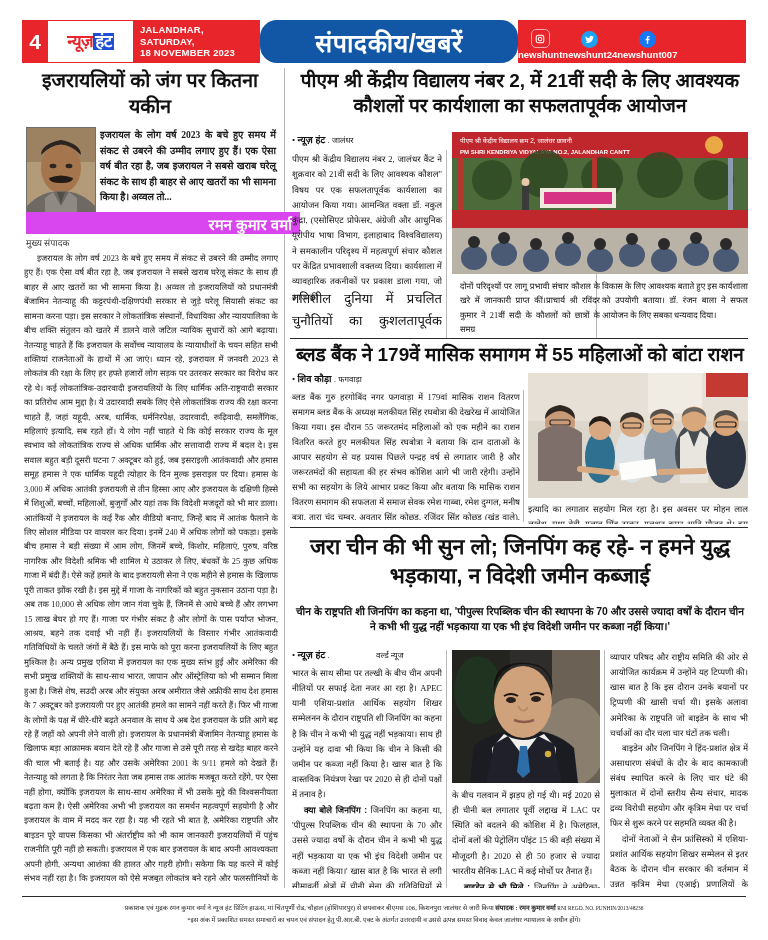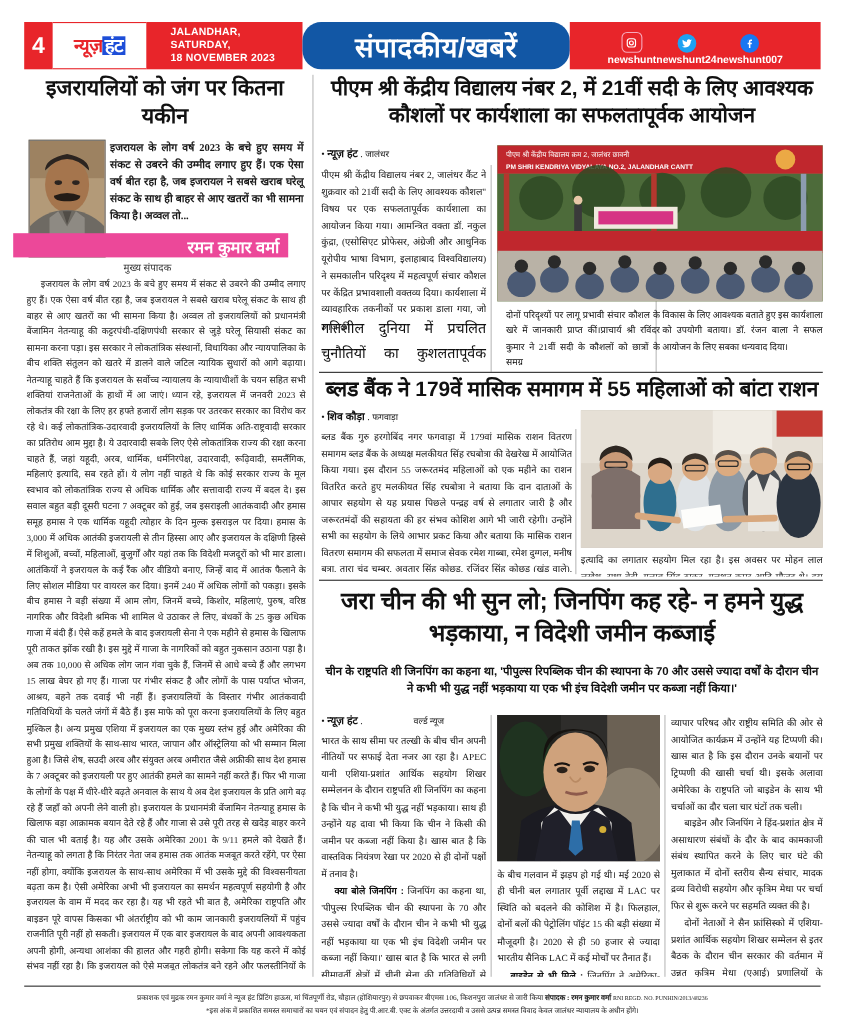--- a/index.html
+++ b/index.html
@@ -15,49 +15,49 @@
   
   .masthead{position:absolute;left:22px;top:20px;width:724px;height:43px;display:flex;align-items:stretch;}
   .mh-pageno{width:26px;background:#e8252a;color:#fff;display:flex;align-items:center;justify-content:center;
       font-family:"Liberation Sans",sans-serif;font-weight:bold;font-size:21px;}
   .mh-logo{width:85px;background:#ffffff;display:flex;align-items:center;justify-content:center;
       border-top:1px solid #e8252a;border-bottom:1px solid #e8252a;}
   .mh-logo-inner{font-family:"Liberation Sans",sans-serif;font-weight:bold;font-size:17px;color:#e8252a;
       letter-spacing:-0.5px;white-space:nowrap;line-height:1;}
   .mh-logo-inner .bx{background:#1d4ed8;color:#fff;padding:0 2px;display:inline-block;}
   .mh-date{flex:0 0 120px;background:#e8252a;color:#fff;display:flex;flex-direction:column;justify-content:center;
-      padding-left:22px;font-family:"Liberation Sans",sans-serif;font-weight:bold;font-size:9.5px;line-height:1.25;
+      padding-left:7px;font-family:"Liberation Sans",sans-serif;font-weight:bold;font-size:9.5px;line-height:1.25;
       letter-spacing:0.2px;}
   .mh-section{flex:1 1 auto;background:#1257a5;color:#fff;display:flex;align-items:center;justify-content:center;
       font-family:"Liberation Sans",sans-serif;font-weight:bold;font-size:25px;letter-spacing:0.5px;border-radius:17px;}
-  .mh-social{flex:0 0 228px;background:#e8252a;display:flex;align-items:flex-end;justify-content:center;
+  .mh-social{flex:0 0 228px;background:#e8252a;display:flex;align-items:flex-end;justify-content:flex-start;
       padding-bottom:3px;}
   .soc{display:flex;flex-direction:column;align-items:center;gap:1px;}
   .soc-ic{width:17px;height:17px;border-radius:50%;display:flex;align-items:center;justify-content:center;}
   .soc-ic.ig{background:#e8252a;border:1.4px solid #f7a9bb;border-radius:5px;}
   .soc-ic.tw{background:#1da1f2;}
   .soc-ic.fb{background:#1877f2;}
   .soc-lbl{font-family:"Liberation Sans",sans-serif;font-weight:bold;font-size:9.5px;color:#fff;}
   .soc-ic svg{display:block;}
 
   
   .vrule{position:absolute;background:#b9b9b9;width:1px;}
   .hrule{position:absolute;background:#2b2b2b;height:1px;}
 
   
   .edit-head{position:absolute;left:24px;top:68px;width:252px;text-align:center;
     font-family:"Liberation Sans",sans-serif;font-weight:bold;font-size:19.5px;line-height:1.32;color:#111;}
   .edit-photo{position:absolute;left:26px;top:127px;width:68px;height:105px;
     border:1px solid #6f6f6f;overflow:hidden;background:#b9a58c;}
   .edit-intro{position:absolute;left:100px;top:127px;width:176px;
     font-size:9.6px;line-height:1.62;text-align:justify;color:#1a1a1a;font-weight:bold;}
-  .edit-byline{position:absolute;left:12px;top:212px;width:250px;height:22px;background:#ec4899;}
+  .edit-byline{position:absolute;left:26px;top:212px;width:274px;height:22px;background:#d946ef;}
   .edit-byline span{position:absolute;right:8px;top:2px;color:#fff;
     font-family:"Liberation Sans",sans-serif;font-weight:bold;font-size:15px;}
-  .edit-desig{position:absolute;left:9px;top:236px;width:250px;text-align:center;font-size:9px;color:#333;}
+  .edit-desig{position:absolute;left:26px;top:236px;width:250px;text-align:left;font-size:9px;color:#333;}
   .edit-body{position:absolute;left:24px;top:252px;width:254px;height:630px;
     font-size:8.3px;line-height:1.74;text-align:justify;color:#1c1c1c;overflow:hidden;}
   .edit-body p{margin:0 0 0 0;text-indent:13px;}
 
   
   .s1-head{position:absolute;left:292px;top:68px;width:456px;text-align:center;
     font-family:"Liberation Sans",sans-serif;font-weight:bold;font-size:19px;line-height:1.33;color:#111;}
   .s1-credit{position:absolute;left:292px;top:133px;width:150px;font-size:9px;color:#111;}
   .s1-credit b{font-family:"Liberation Sans",sans-serif;font-size:9.5px;}
   .s1-credit .dot{color:#111;}

